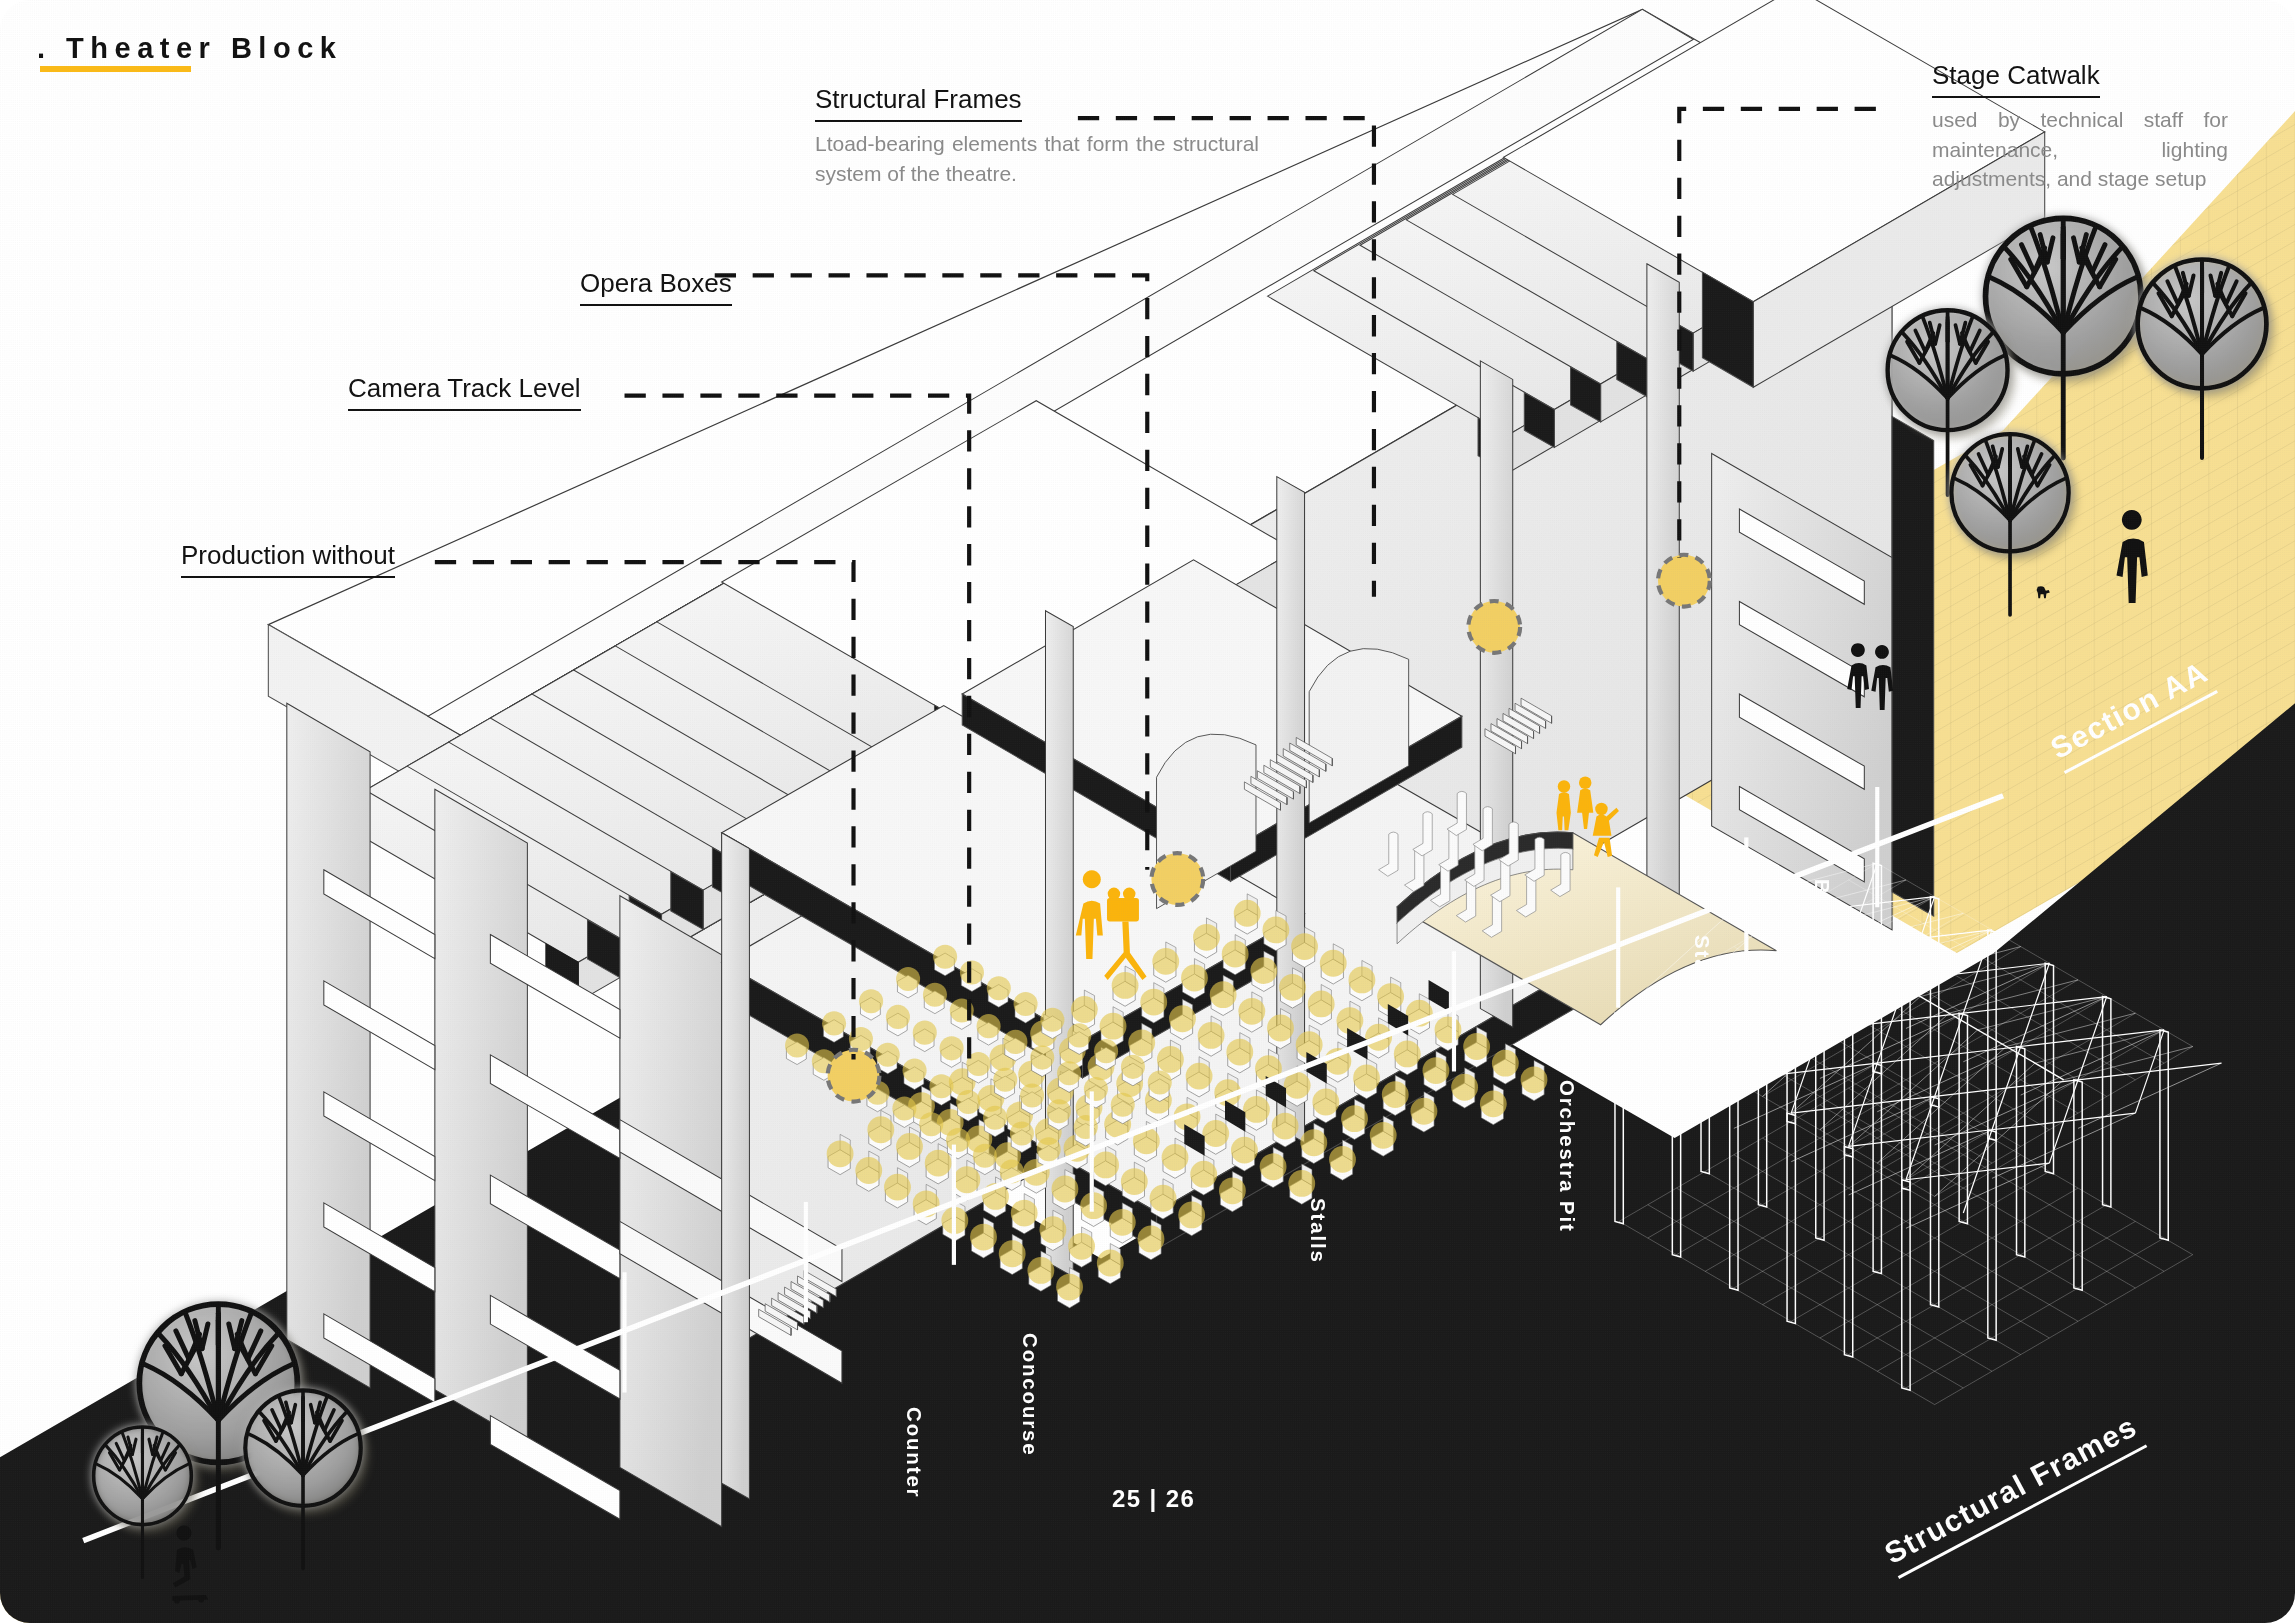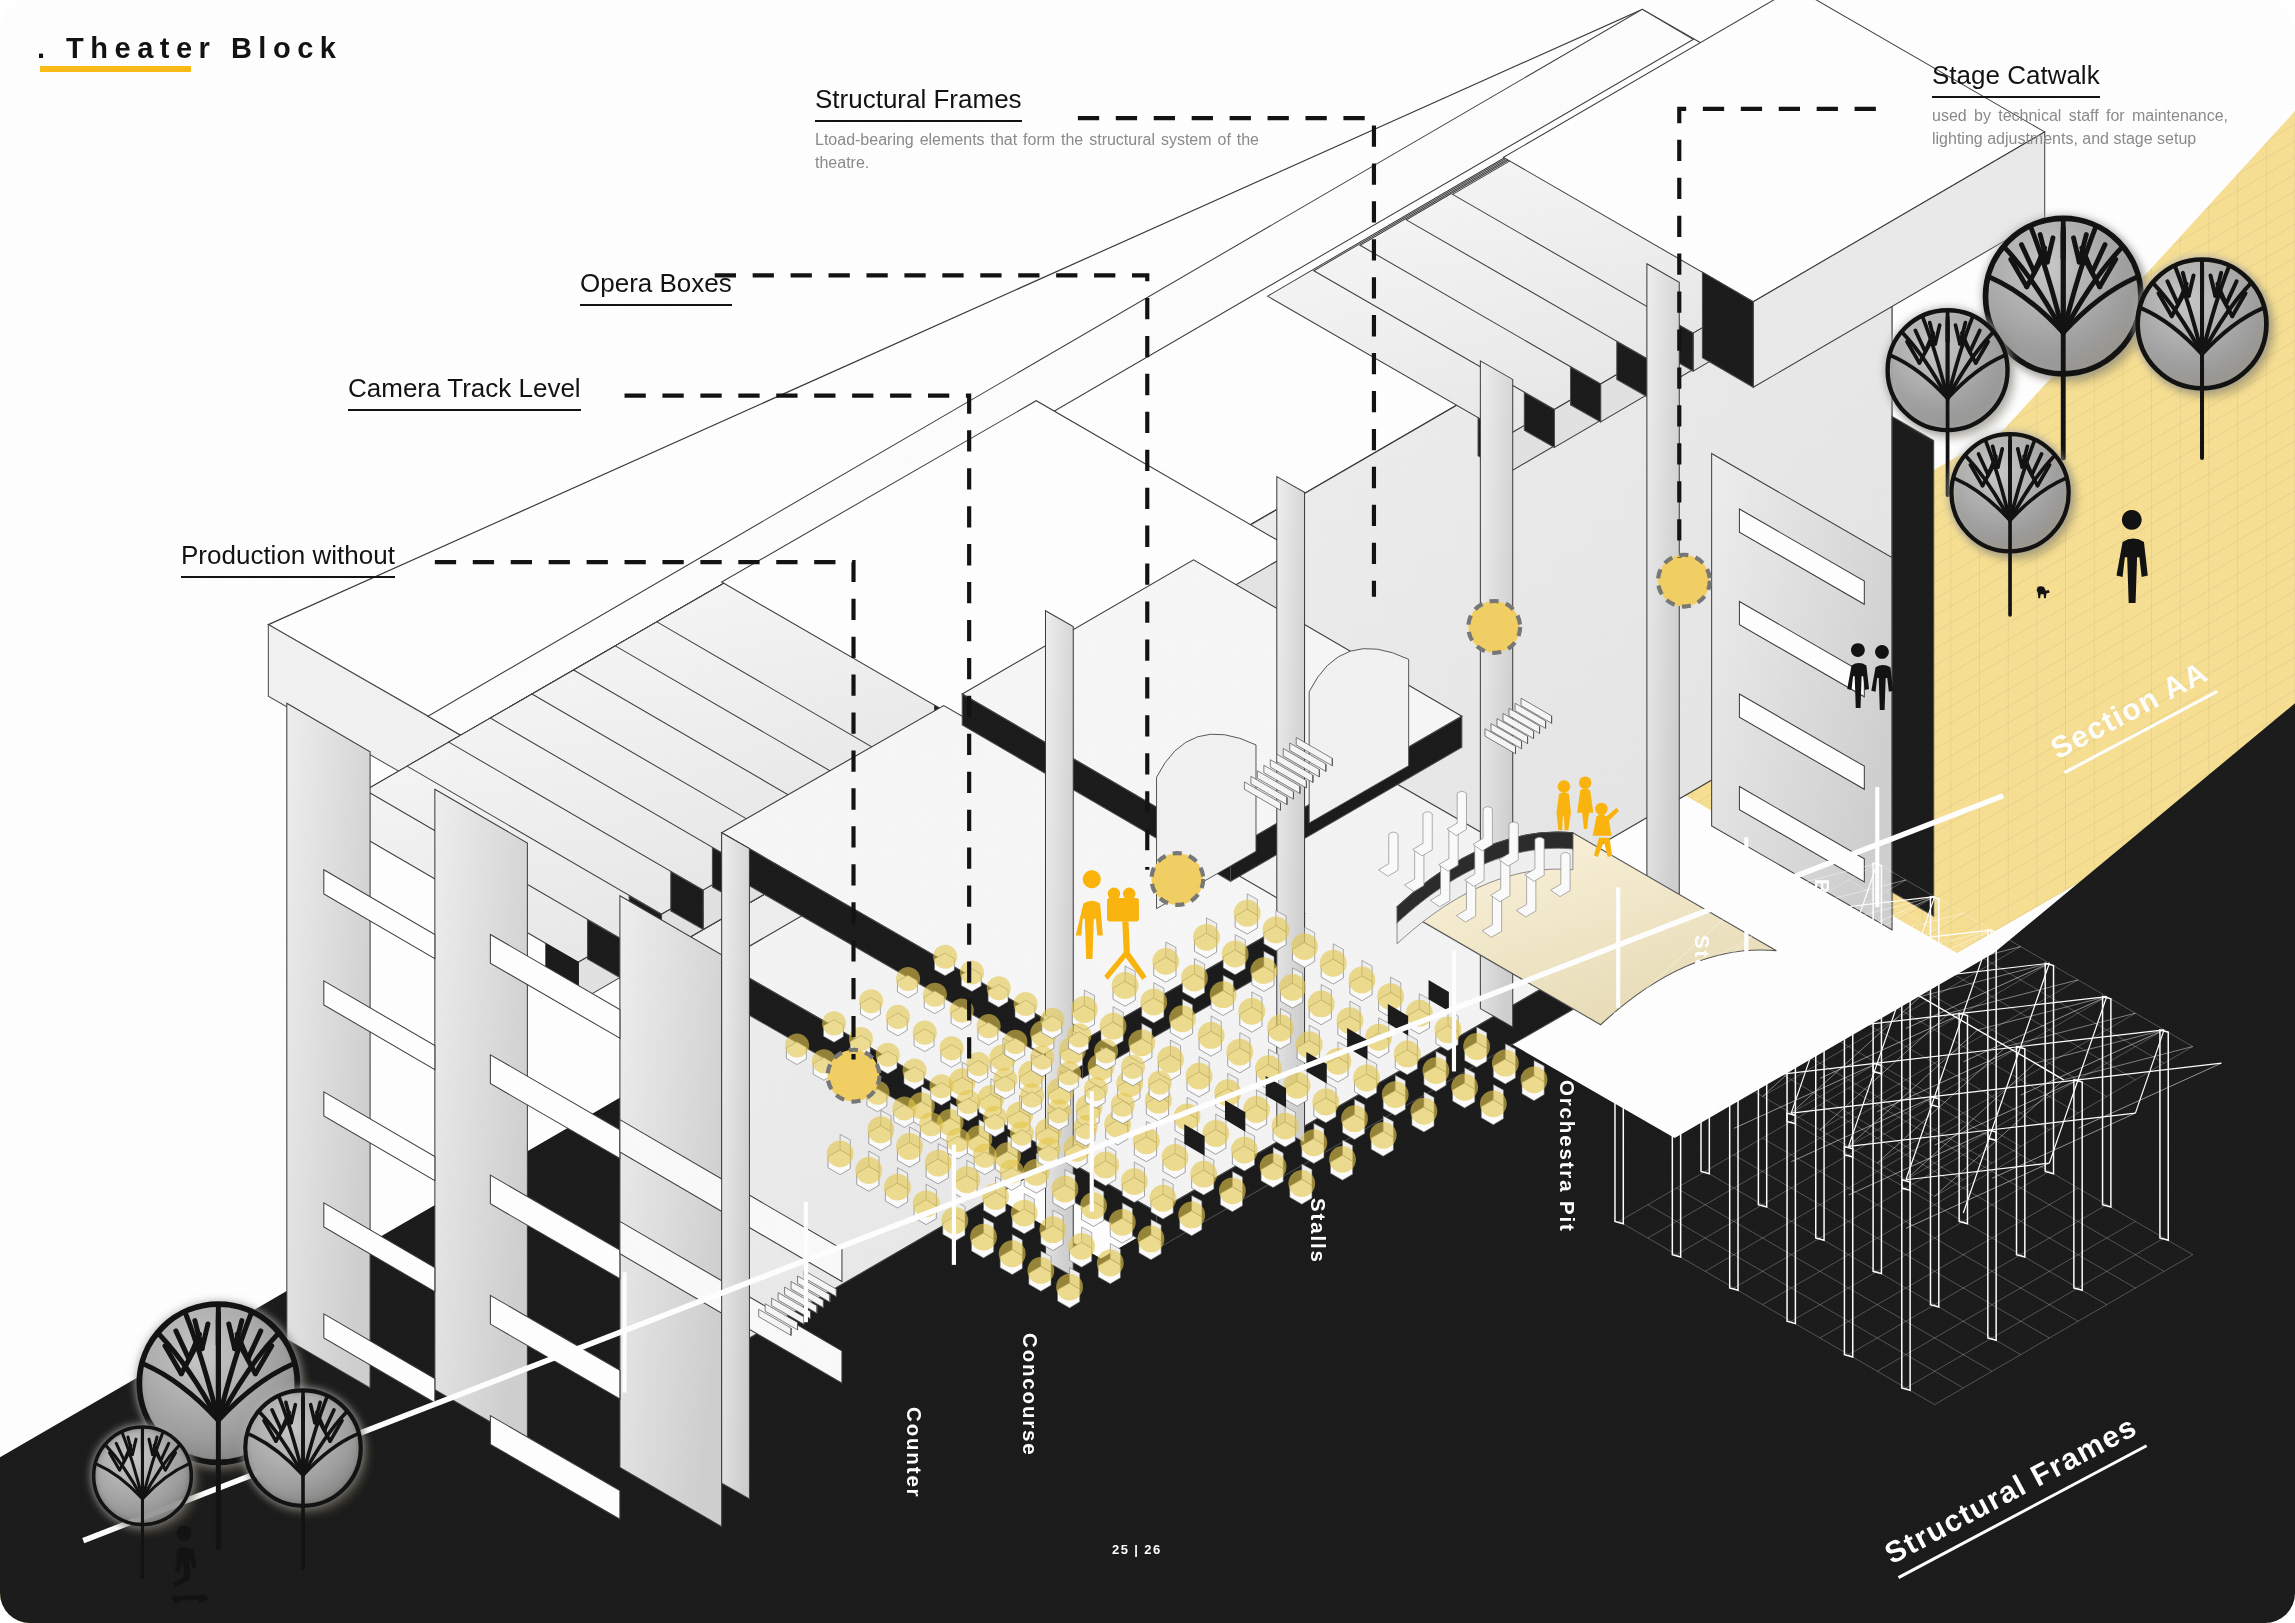--- a/index.html
+++ b/index.html
@@ -20,37 +20,37 @@
   }
   #title-block .rule{height:5.6px;background:#FBBA17;width:151px;margin-top:2.8px;margin-left:2.8px;}
 
   
   .anno{position:absolute;}
   .anno .head{
     font-size:26px;color:#111;white-space:nowrap;display:inline-block;
     border-bottom:2.3px solid #111;padding-bottom:7px;line-height:1.05;
   }
   .anno .body{
-    font-size:16px;color:#8a8a8a;line-height:1.42;margin-top:6.5px;
+    font-size:21px;color:#8a8a8a;line-height:1.42;margin-top:6.5px;
     text-align:justify;
   }
 
   
   .vlabel{
     position:absolute;color:#fff;font-size:20.4px;font-weight:700;
     letter-spacing:1.9px;white-space:nowrap;
     transform-origin:0 0;transform:rotate(90deg);
   }
   .diaglabel{
     position:absolute;color:#fff;white-space:nowrap;font-weight:700;
     transform-origin:0 0;border-bottom:3.2px solid #fff;padding-bottom:5.6px;
   }
   #page-num{
-    position:absolute;color:#fff;font-size:13px;font-weight:700;letter-spacing:1.4px;
-    left:1112px;top:1542px;
+    position:absolute;color:#fff;font-size:24px;font-weight:700;letter-spacing:1.4px;
+    left:1112px;top:1485px;
   }
 
   .noise{position:absolute;inset:0;pointer-events:none;opacity:.055;
     background-image:radial-gradient(circle at 0.5px 0.5px,#888 0.5px,transparent 0);
     background-size:1.9px 1.9px;}
 </style>
 </head>
 <body>
 
 <div class="board">

